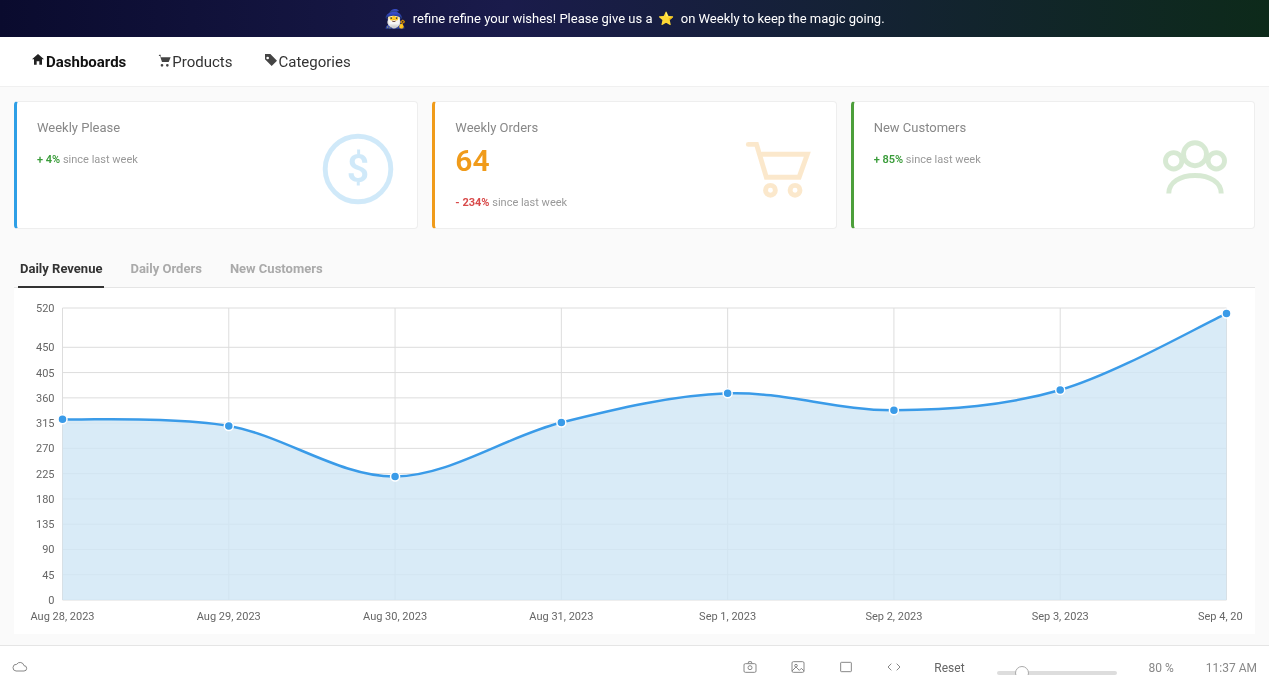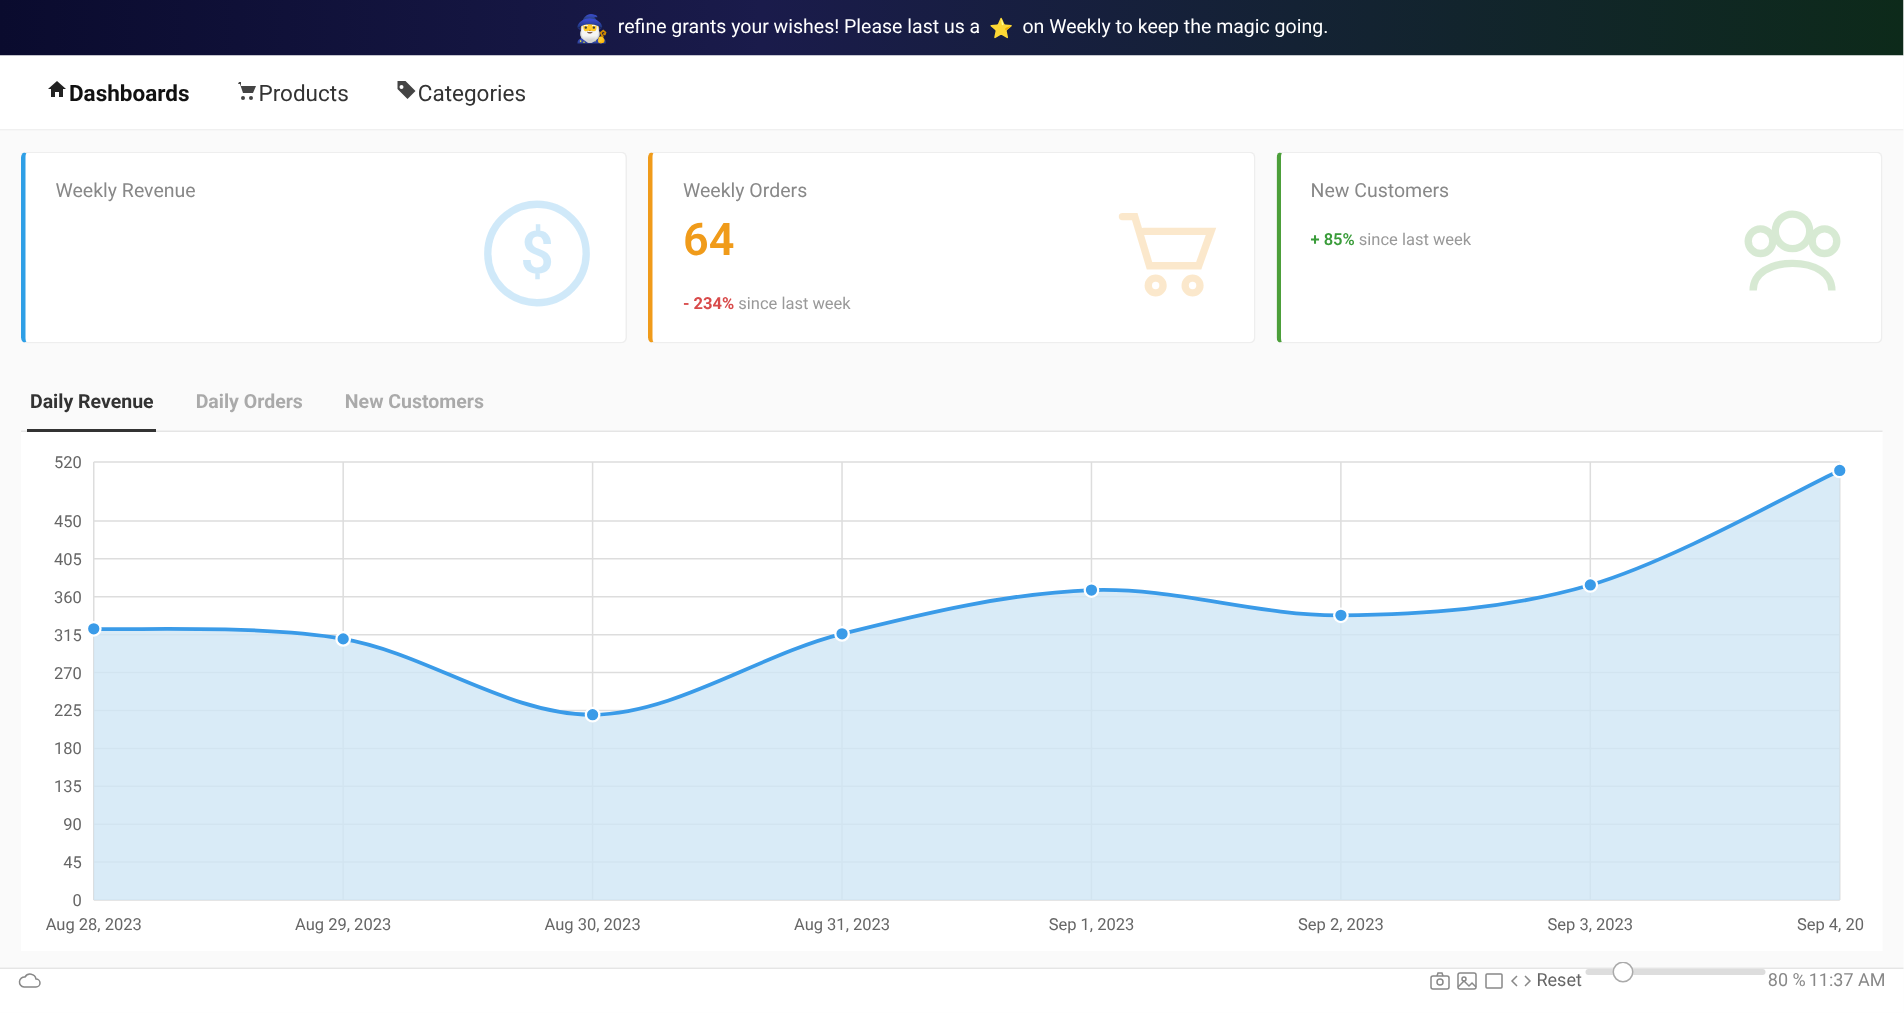--- a/index.html
+++ b/index.html
@@ -37,34 +37,34 @@
 
 .chart-wrap { background: #fff; padding: 10px 12px 6px 4px; }
 #chart { width: 100%; height: 330px; display: block; }
 .y-tick-text { font-size: 11px; fill: #666; text-anchor: end; }
 .x-tick-text { font-size: 11px; fill: #666; text-anchor: middle; }
 .gridline { stroke: #ddd; stroke-width: 1; }
 .area { fill: #cfe6f5; opacity: 0.8; }
 .line { fill: none; stroke: #3a9be8; stroke-width: 2.5; }
 .pt { fill: #3a9be8; stroke: #fff; stroke-width: 1.5; }
 
-.bottombar { position: fixed; bottom: 0; left: 0; right: 0; height: 30px; background: #fff; border-top: 1px solid #e5e5e5; display: flex; align-items: flex-start; padding: 0 12px; gap: 2px; font-size: 12px; color: #888; }
+.bottombar { position: fixed; bottom: 0; left: 0; right: 0; height: 30px; background: #fff; border-top: 1px solid #e5e5e5; display: flex; align-items: flex-end; padding: 0 12px; gap: 32px; font-size: 12px; color: #888; }
 .bottombar .spacer { flex: 1; }
 .bottombar svg { width: 16px; height: 16px; stroke: #888; fill: none; }
 .zoom-slider { width: 120px; height: 4px; background: #ddd; border-radius: 2px; position: relative; }
 .zoom-slider .thumb { position: absolute; left: 18px; top: -5px; width: 14px; height: 14px; border-radius: 50%; background: #fff; border: 1px solid #aaa; }
 .btn-reset { color: #666; cursor: pointer; }
 .bicon { cursor: pointer; display:flex; }
 </style>
 </head>
 <body>
 
 <div class="banner">
   <span class="wiz">🧙‍♂️</span>
-  <span>refine grants your wishes! Please last us a </span>
+  <span>refine refine your wishes! Please give us a </span>
   <span>⭐</span>
   <span> on Weekly to keep the magic going.</span>
 </div>
 
 <div class="topnav">
   <div class="navitem active">
     <span>
       <svg viewBox="0 0 24 24" fill="#222">
           <path d="M12 3l9 8h-3v8h-4v-5h-4v5H6v-8H3z"></path>
         </svg>
@@ -86,21 +86,25 @@
         </svg>
     </span>
     <span>Categories</span>
   </div>
 </div>
 
 <div class="content">
   <div class="cards">
 
     <div class="card revenue">
-      <div class="card-title">Weekly Revenue</div>
+      <div class="card-title">Weekly Please</div>
+      <div class="card-delta">
+        <span class="pct pos">+ 4%</span>
+        <span>since last week</span>
+      </div>
       <div class="card-icon">
         <svg viewBox="0 0 100 100">
             <circle cx="50" cy="50" r="40" fill="none" stroke="#2e9fe6" stroke-width="6"></circle>
             <text x="50" y="66" font-size="48" text-anchor="middle" fill="#2e9fe6" font-weight="600">$</text>
           </svg>
       </div>
     </div>
 
     <div class="card orders">
       <div class="card-title">Weekly Orders</div>

